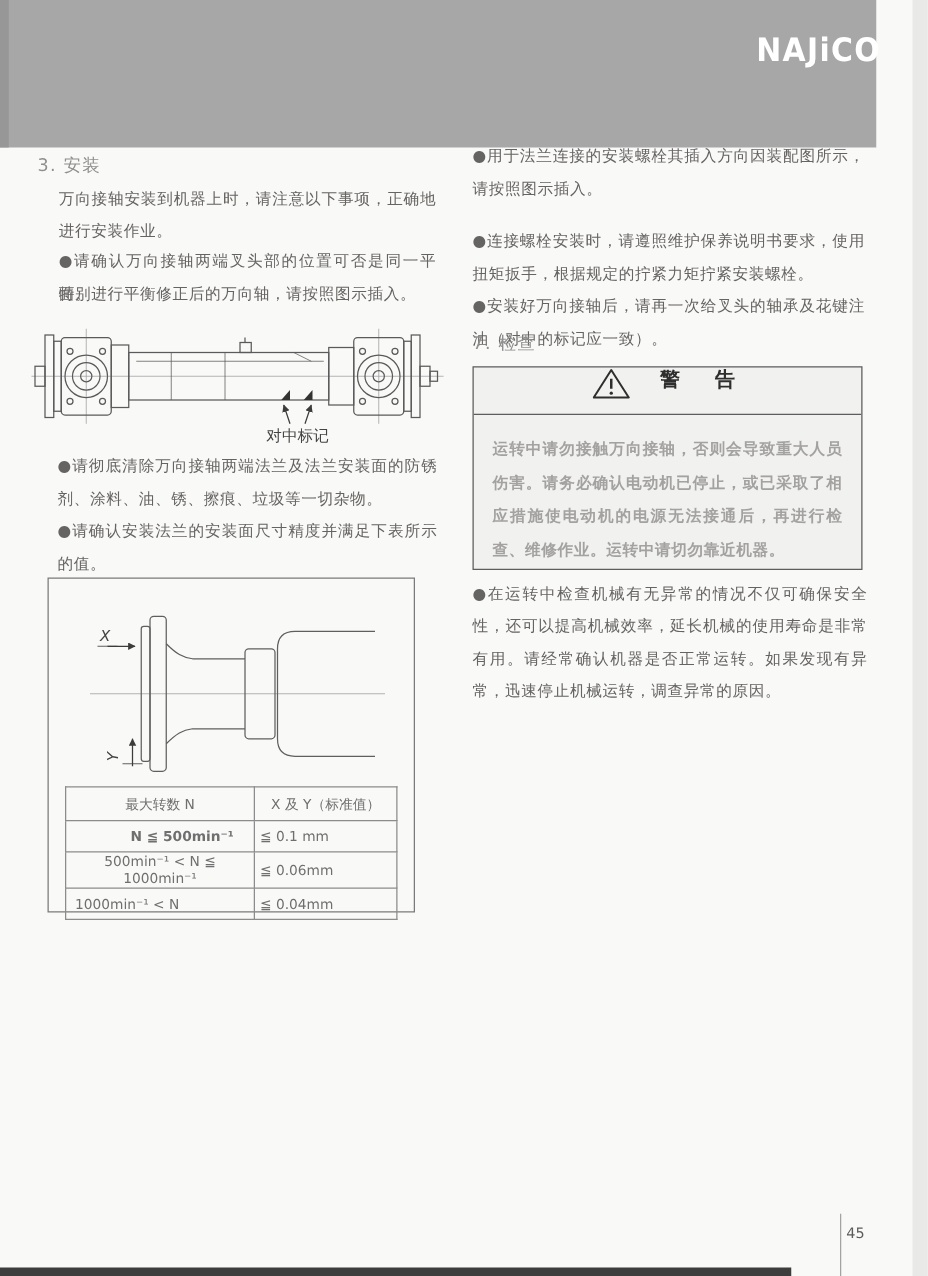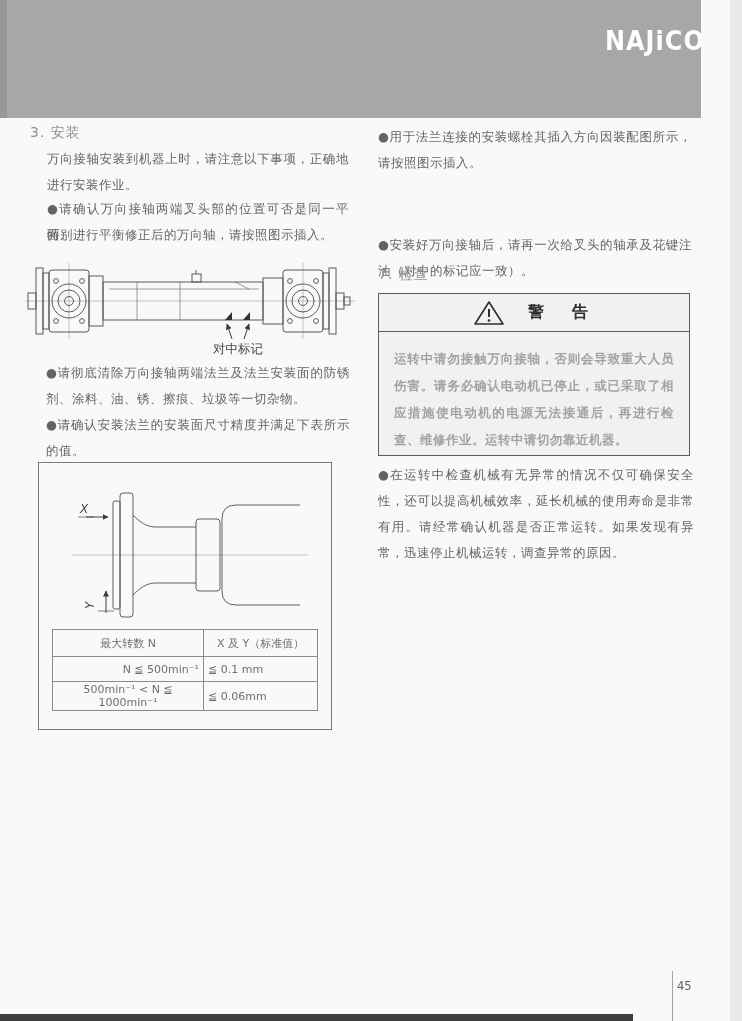--- a/index.html
+++ b/index.html
@@ -32,31 +32,31 @@
   .spec-table{
     position:absolute;left:13px;top:166px;width:266px;
     border-collapse:collapse;font-size:11px;color:#6f6f6f;
   }
   .spec-table th,.spec-table td{
     border:1px solid #8c8c8c;height:22px;
     font-weight:normal;padding:1px 4px;
   }
   .spec-table th{height:24px;}
   .spec-table col.c1{width:57%;}
-  .spec-table tr.r1 td:first-child{text-align:right;padding-right:4px;}
+  .spec-table tr.r1 td:first-child{text-align:right;padding-right:16px;font-weight:bold;}
   .spec-table tr.r2 td:first-child{text-align:center;margin-left:36px;}
   .spec-table tr.r3 td:first-child{text-align:left;padding-left:7px;}
   
   .warning-box{
     position:absolute;left:378px;top:293px;width:312px;height:163px;
     border:1px solid #5d5d5d;background:#f1f1ef;box-sizing:border-box;
   }
   .warning-head{
     height:37px;border-bottom:1px solid #5d5d5d;
-    display:flex;align-items:center;justify-content:center;gap:24px;
+    display:flex;justify-content:center;gap:24px;
   }
   .warning-title{font-size:16px;font-weight:bold;color:#2e2e2e;letter-spacing:6px;}
   .warning-body{
     padding:13px 15px 0 15px;font-size:12.5px;line-height:27px;
     color:#a3a2a0;text-align:justify;letter-spacing:0.5px;font-weight:bold;
   }
   
   .footer-rule{position:absolute;left:672px;top:971px;width:1px;height:50px;background:#a3a3a3;}
   .page-number{position:absolute;left:677px;top:979px;font-size:11.5px;color:#5c5c5c;}
   .bottom-bar{position:absolute;left:0;top:1014px;width:633px;height:7px;background:#3d3d3d;}
@@ -182,26 +182,31 @@
         <th>X 及 Y（标准值）</th>
       </tr>
       <tr class="r1">
         <td>N ≦  500min⁻¹</td>
         <td>≦ 0.1 mm</td>
       </tr>
       <tr class="r2">
         <td>500min⁻¹ &lt; N ≦ 1000min⁻¹</td>
         <td>≦ 0.06mm</td>
       </tr>
+      <tr class="r3">
+        <td>1000min⁻¹ &lt; N</td>
+        <td>≦ 0.04mm</td>
+      </tr>
     </tbody>
       </table>
   </div>
 
-  <div class="body-text" style="left:378px;top:124px;width:314px;">●用于法兰连接的安装螺栓其插入方向因装配图所示，请按照图示插入。</div>
-
+  <div class="body-text" style="left:378px;top:112px;width:314px;">●用于法兰连接的安装螺栓其插入方向因装配图所示，请按照图示插入。</div>
+
+  <div class="body-text" style="left:378px;top:180px;width:314px;">●连接螺栓安装时，请遵照维护保养说明书要求，使用扭矩扳手，根据规定的拧紧力矩拧紧安装螺栓。</div>
 
   <div class="body-text" style="left:378px;top:232px;width:314px;">●安装好万向接轴后，请再一次给叉头的轴承及花键注油（对中的标记应一致）。</div>
 
   <div class="gray-heading" style="left:378px;top:266px;">7. 检查</div>
 
   <div class="warning-box">
     <div class="warning-head">
       <svg width="30" height="26" viewBox="0 0 30 26">
         <polygon points="15,2 29,24 1,24" fill="none" stroke="#2e2e2e" stroke-width="1.6" stroke-linejoin="round"></polygon>
         <line x1="15" y1="9" x2="15" y2="17" stroke="#2e2e2e" stroke-width="2"></line>

